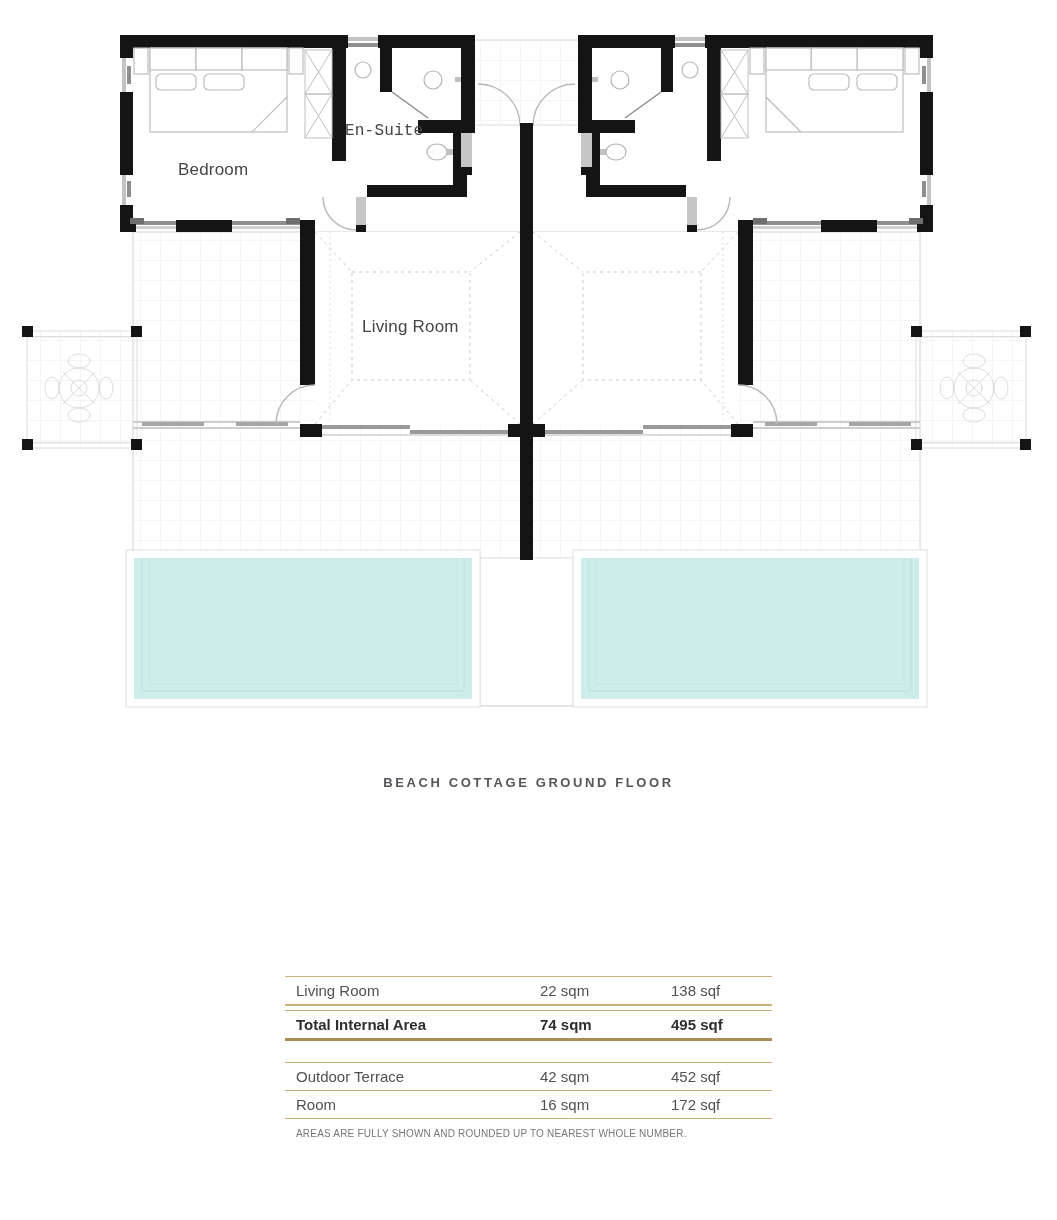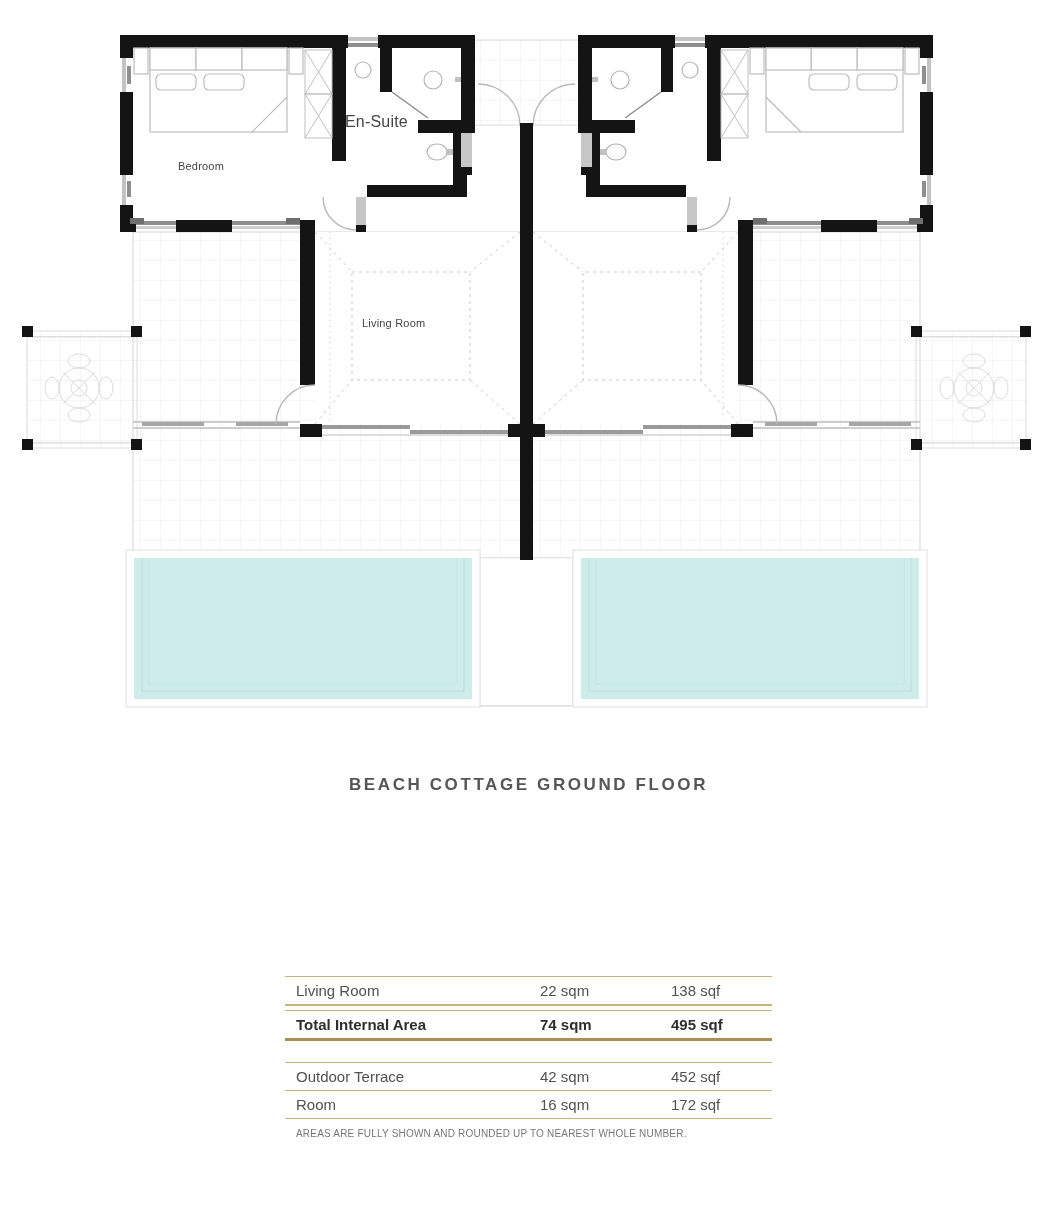--- a/index.html
+++ b/index.html
@@ -1,24 +1,24 @@
 <!DOCTYPE html>
 <html><head>
 <meta charset="utf-8">
 <style>
   html,body{margin:0;padding:0;background:#ffffff;}
   .page{position:relative;width:1057px;height:1220px;background:#ffffff;overflow:hidden;
         font-family:"Liberation Sans", sans-serif;}
   .plan{position:absolute;left:0;top:0;width:1057px;height:730px;}
   .plan svg{position:absolute;left:0;top:0;}
-  .room-label{position:absolute;color:#454548;font-size:11px;letter-spacing:.2px;
+  .room-label{position:absolute;color:#454548;font-size:17px;letter-spacing:.2px;
               white-space:nowrap;font-weight:400;}
   .room-label.small{font-size:16px;}
   .plan-title{position:absolute;left:0;top:775px;width:1057px;text-align:center;
-              color:#55555a;font-size:17px;font-weight:700;letter-spacing:2.6px;}
+              color:#55555a;font-size:13px;font-weight:700;letter-spacing:2.6px;}
   .table-wrap{position:absolute;left:285px;top:950px;width:487px;}
   .table-title{font-size:21px;color:#3b3b3e;padding-left:11px;line-height:30px;}
   .rule{height:1px;background:#c9b27c;}
   .rule.first{margin-top:26px;}
   .rule-double{height:4px;border-top:1px solid #c9b27c;border-bottom:1px solid #c9b27c;
                background:transparent;}
   .rule-thick{height:3px;background:#a98e58;}
   .trow{display:flex;align-items:center;height:27px;font-size:15px;color:#515155;}
   .trow .c-name{width:255px;padding-left:11px;box-sizing:border-box;}
   .trow .c-sqm{width:131px;}
@@ -179,21 +179,21 @@
         <path d="M330 232 V420" stroke="#cfcfcf" stroke-width="1" stroke-dasharray="1.5 4" fill="none"></path>
       </g>
 
       <use href="#half" transform="translate(1053,0) scale(-1,1)"></use>
 
       <rect x="520" y="123" width="13" height="437" fill="#141414"></rect>
       <rect x="480" y="705" width="93" height="1.5" fill="#e0e0e0"></rect>
     </svg>
 
     <span class="room-label" style="left:178px;top:160px;">Bedroom</span>
-    <span class="room-label small" style="left:345px;top:113px;">En-Suite</span>
+    <span class="room-label small" style="left:345px;top:122px;font-family:Liberation Mono, monospace;">En-Suite</span>
     <span class="room-label" style="left:362px;top:317px;">Living Room</span>
   </div>
 
   <div class="plan-title">BEACH COTTAGE GROUND FLOOR</div>
 
   <div class="table-wrap">
 
     <div class="rule first"></div>
 
     <div class="trow">

